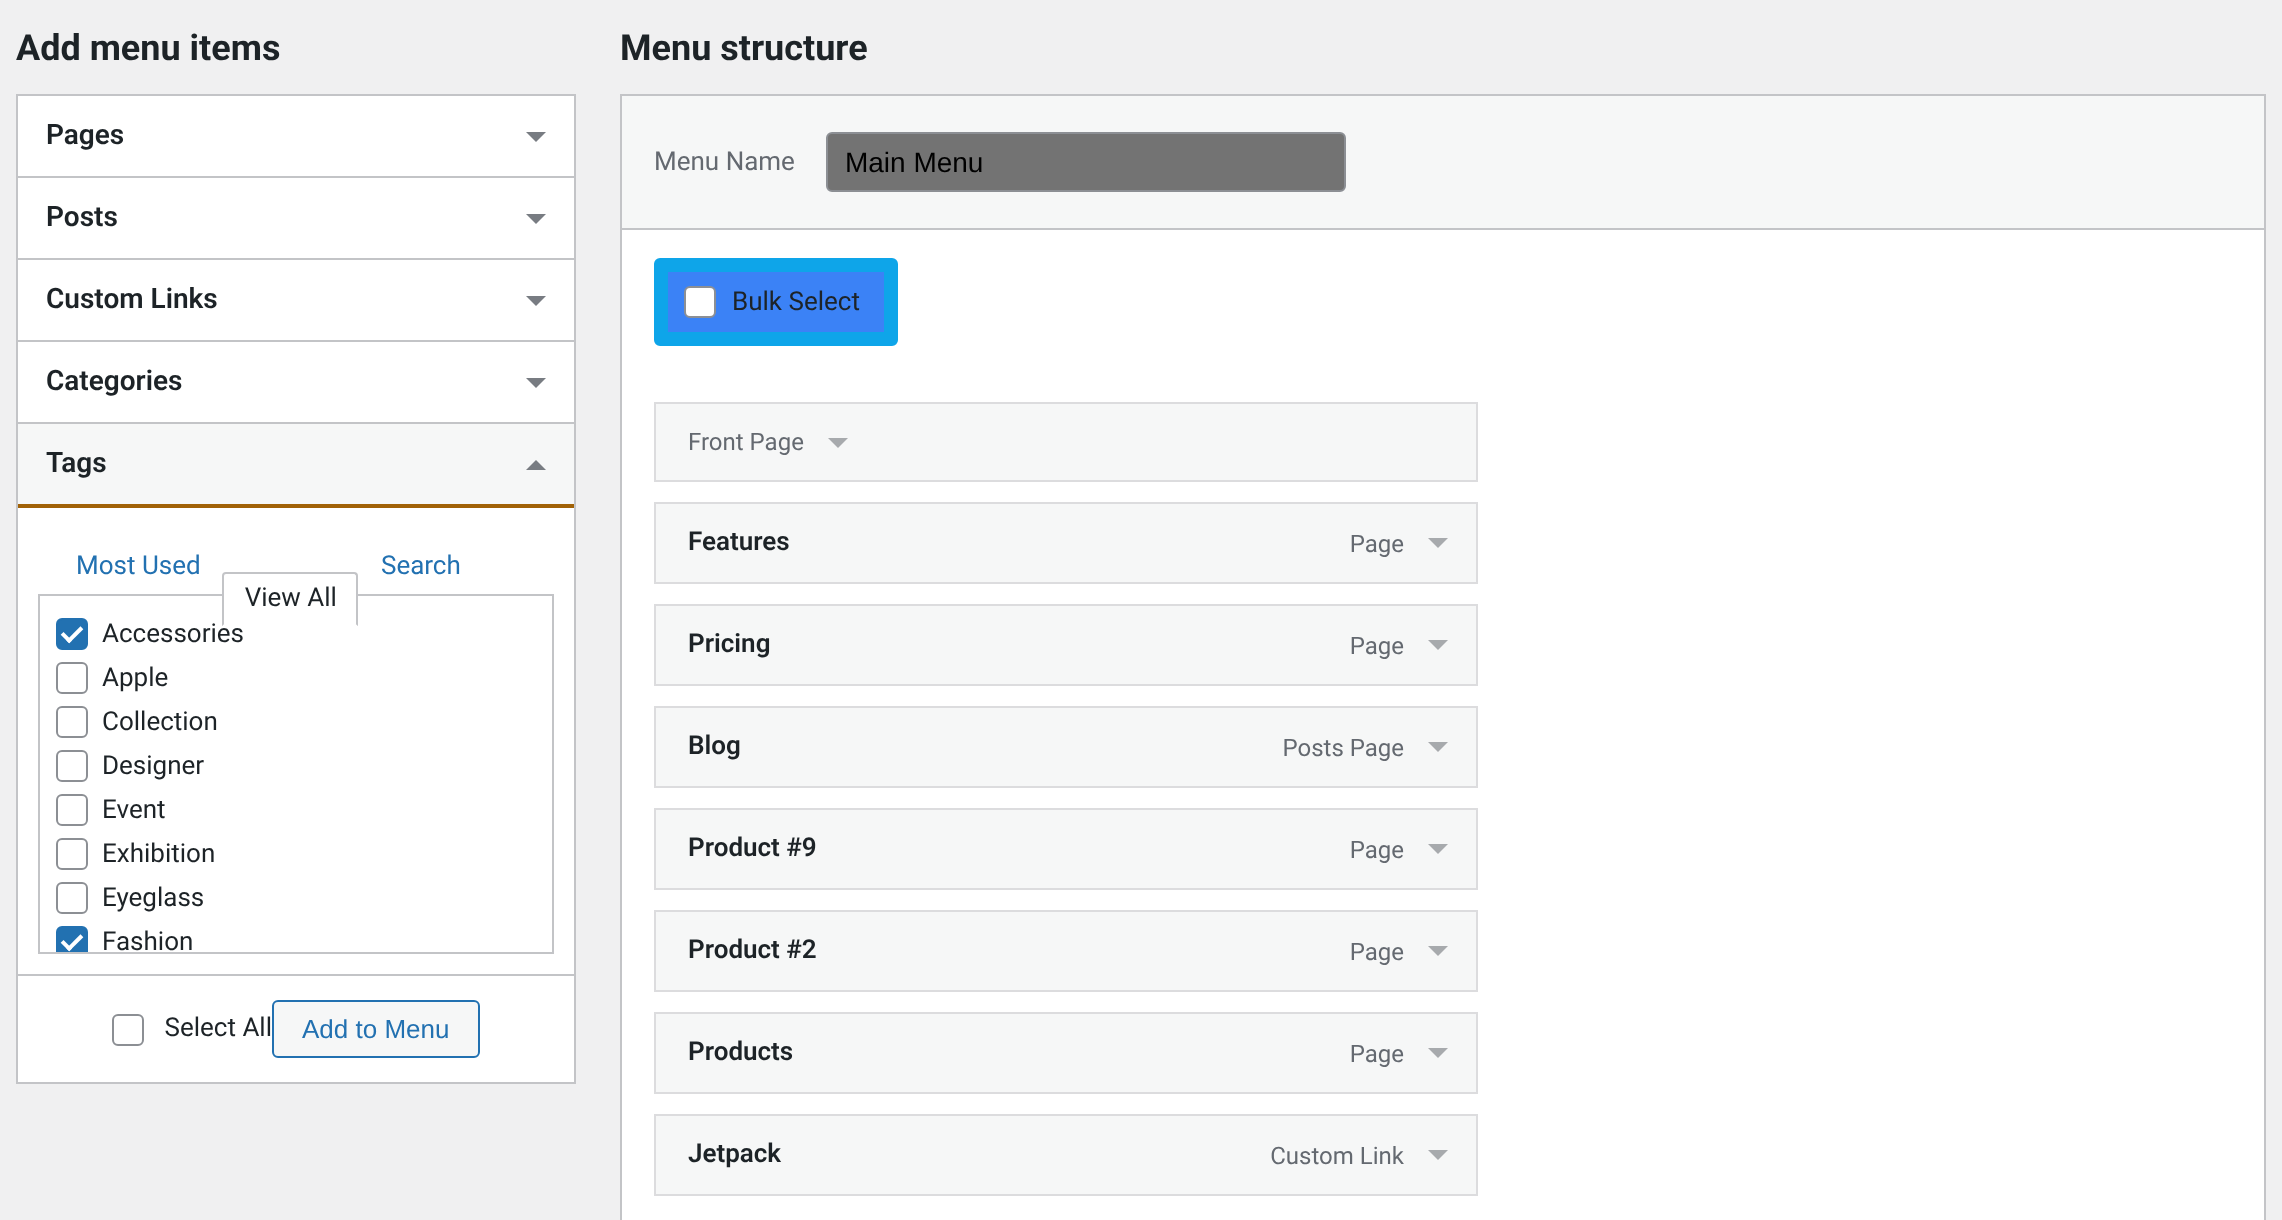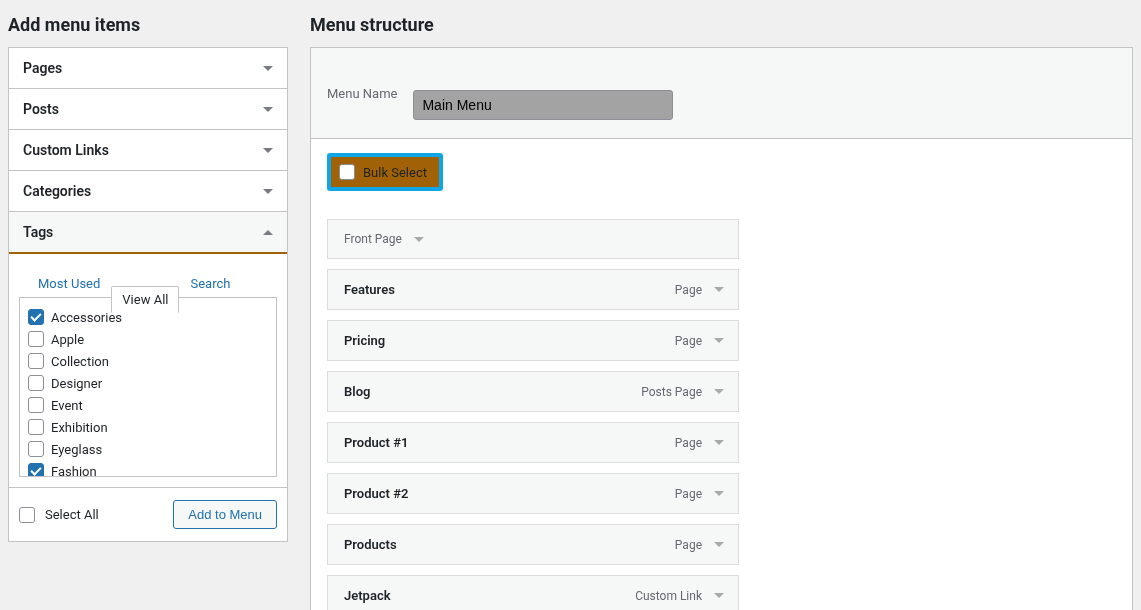--- a/index.html
+++ b/index.html
@@ -26,32 +26,32 @@
 
 
 .tag-list-wrap { border: 1px solid #c3c4c7; background: #fff; height: 180px; overflow-y: scroll; padding: 8px 6px 8px 2px; }
 .tag-item { display: flex; align-items: center; gap: 7px; padding: 3px 6px; cursor: pointer; }
 .wp-checkbox { width: 16px; height: 16px; border: 1px solid #8c8f94; border-radius: 3px; flex: 0 0 16px; display: flex; align-items: center; justify-content: center; background: #fff; }
 .wp-checkbox.checked { background: #2271b1; border-color: #2271b1; }
 .wp-checkbox.checked::after { content: ""; display: block; width: 4px; height: 8px; border: solid #fff; border-width: 0 2px 2px 0; transform: rotate(45deg); margin-top: -2px; }
 .tag-label { font-size: 13px; color: #1d2327; }
 
 
-.meta-footer { display: flex; justify-content: space-between; align-items: center; padding: 12px 10px; }
+.meta-footer { display: flex; justify-content: center; align-items: center; padding: 12px 10px; }
 .select-all { display: flex; align-items: center; gap: 10px; cursor: pointer; }
 .btn { border: 1px solid #2271b1; color: #2271b1; background: #f6f7f7; border-radius: 3px; padding: 6px 14px; font-size: 13px; cursor: pointer; }
 
 
 .menu-edit { border: 1px solid #c3c4c7; background: #fff; }
 .menu-header { background: #f6f7f7; border-bottom: 1px solid #c3c4c7; padding: 18px 16px; display: flex; align-items: center; gap: 16px; }
 .menu-name-label { font-size: 13px; color: #646970; }
-.menu-name-input { border: 1px solid #8c8f94; border-radius: 3px; padding: 6px 8px; font-size: 14px; width: 260px; background: #a3a3a3; margin-top: 24px; }
+.menu-name-input { border: 1px solid #8c8f94; border-radius: 3px; padding: 6px 8px; font-size: 14px; width: 260px; background: #737373; }
 .menu-body { padding: 14px 16px 20px 16px; }
 .menu-instructions { font-size: 13px; color: #3c434a; margin-bottom: 12px; }
-.bulk-select-wrap { display: inline-flex; align-items: center; gap: 8px; border: 4px solid #0ea5e9; border-radius: 3px; padding: 7px 12px 7px 8px; background: #a16207; cursor: pointer; }
+.bulk-select-wrap { display: inline-flex; align-items: center; gap: 8px; border: 7px solid #0ea5e9; border-radius: 3px; padding: 7px 12px 7px 8px; background: #3b82f6; cursor: pointer; }
 
 .menu-items { margin-top: 28px; display: flex; flex-direction: column; gap: 10px; width: 412px; }
 .menu-item { border: 1px solid #dcdcde; background: #f6f7f7; display: flex; align-items: center; padding: 12px 10px 12px 16px; cursor: move; }
 .menu-item-title { font-size: 13px; font-weight: 600; color: #1d2327; flex: 1; }
 .menu-item-type { font-size: 12px; color: #646970; margin-right: 8px; }
 .item-arrow { width: 0; height: 0; border-left: 5px solid transparent; border-right: 5px solid transparent; border-top: 5px solid #a7aaad; cursor: pointer; margin: 0 4px; }
 
 ::-webkit-scrollbar { width: 14px; }
 ::-webkit-scrollbar-track { background: #f0f0f1; }
 ::-webkit-scrollbar-thumb { background: #c3c4c7; border: 2px solid #f0f0f1; }
@@ -166,21 +166,21 @@
             <span class="menu-item-title">Pricing</span>
             <span class="menu-item-type">Page</span>
             <span class="item-arrow"></span>
           </div>
           <div class="menu-item">
             <span class="menu-item-title">Blog</span>
             <span class="menu-item-type">Posts Page</span>
             <span class="item-arrow"></span>
           </div>
           <div class="menu-item">
-            <span class="menu-item-title">Product #1</span>
+            <span class="menu-item-title">Product #9</span>
             <span class="menu-item-type">Page</span>
             <span class="item-arrow"></span>
           </div>
           <div class="menu-item">
             <span class="menu-item-title">Product #2</span>
             <span class="menu-item-type">Page</span>
             <span class="item-arrow"></span>
           </div>
           <div class="menu-item">
             <span class="menu-item-title">Products</span>

